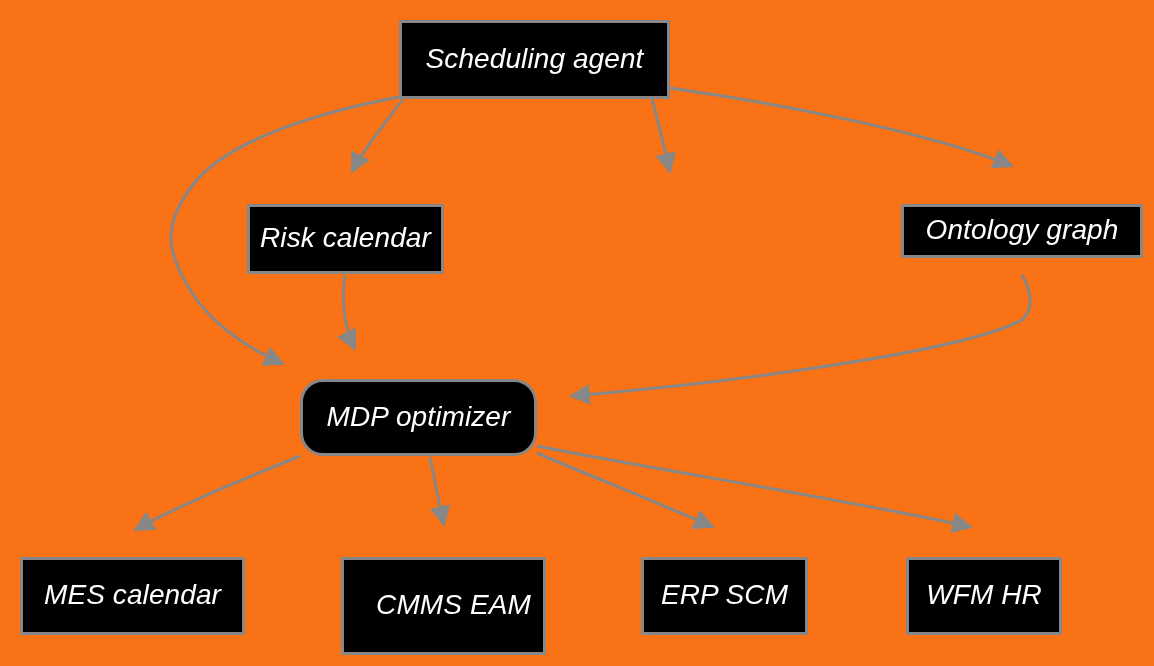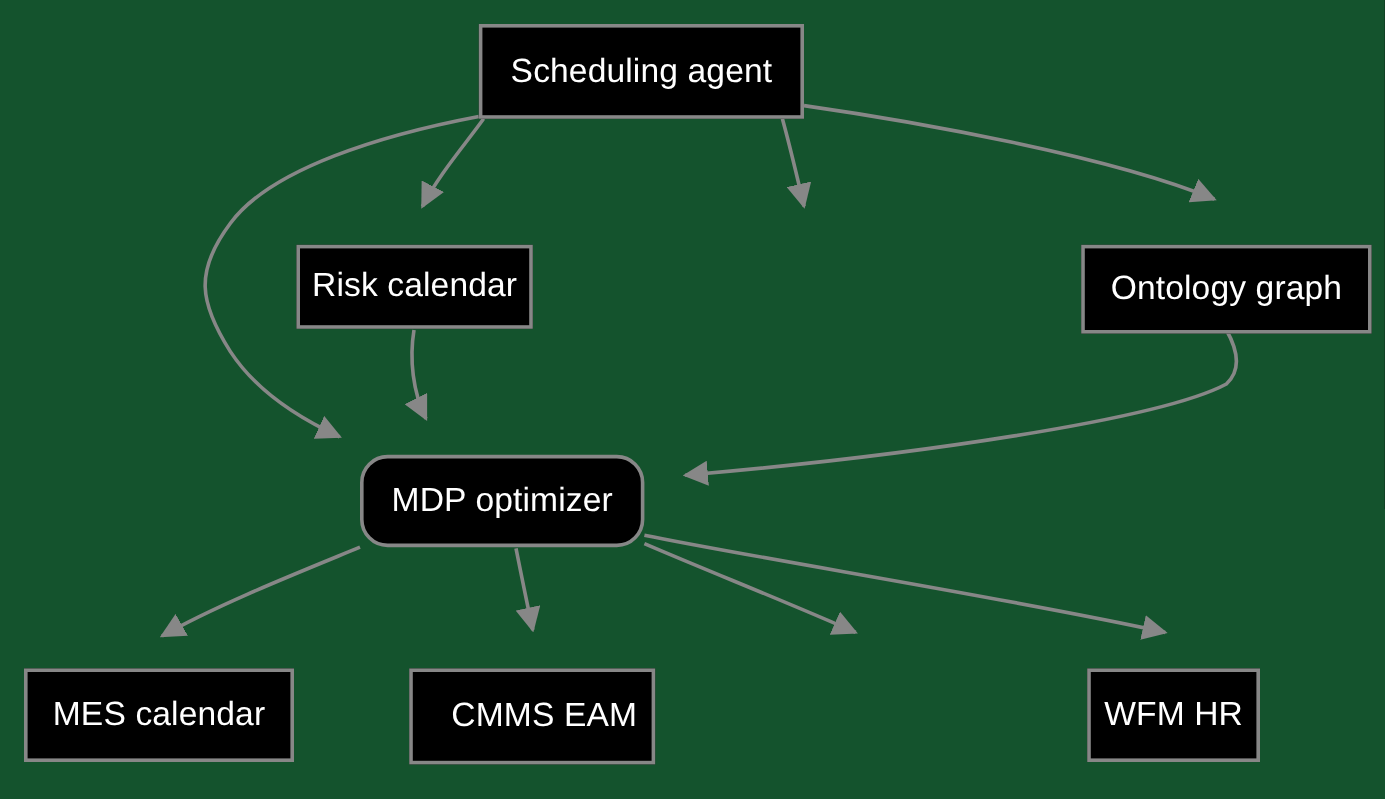--- a/index.html
+++ b/index.html
@@ -45,21 +45,21 @@
   }
   .node-label {
     display: block;
     position: relative;
     top: -1px;
   }
 </style>
 </head>
 <body>
 
-<div id="canvas" style="background: #14532d;">
+<div id="canvas" style="background: #f97316; font-style: italic;">
 
   <svg id="edges" viewBox="0 0 1154 666" xmlns="http://www.w3.org/2000/svg">
     <defs>
       <marker id="arrow" viewBox="0 0 10 10" refX="9" refY="5" markerWidth="7" markerHeight="7" orient="auto-start-reverse">
         <path d="M 0 0 L 10 5 L 0 10 z" fill="#878787"></path>
       </marker>
     </defs>
 
     <path d="M 403,99 C 388,120 366,145 352,172" fill="none" stroke="#878787" stroke-width="3" marker-end="url(#arrow)"></path>
 
@@ -81,29 +81,32 @@
 
     <path d="M 537,446 C 635,466 855,501 971,527" fill="none" stroke="#878787" stroke-width="3" marker-end="url(#arrow)"></path>
   </svg>
 
   <div class="node" style="left: 399px; top: 20px; width: 271px; height: 79px; border-color: rgb(135, 135, 135); background: rgb(0, 0, 0); color: rgb(255, 255, 255);">
     <span class="node-label">Scheduling agent</span>
   </div>
   <div class="node" style="left: 247px; top: 204px; width: 197px; height: 70px; border-color: rgb(135, 135, 135); background: rgb(0, 0, 0); color: rgb(255, 255, 255);">
     <span class="node-label">Risk calendar</span>
   </div>
-  <div class="node" style="left: 901px; top: 204px; width: 242px; height: 74px; border-color: rgb(135, 135, 135); background: rgb(0, 0, 0); color: rgb(255, 255, 255);">
+  <div class="node" style="left: 901px; top: 204px; width: 242px; height: 54px; border-color: rgb(135, 135, 135); background: rgb(0, 0, 0); color: rgb(255, 255, 255);">
     <span class="node-label">Ontology graph</span>
   </div>
   <div class="node" style="left: 300px; top: 379px; width: 237px; height: 77px; border-color: rgb(135, 135, 135); background: rgb(0, 0, 0); color: rgb(255, 255, 255); border-radius: 23px;">
     <span class="node-label">MDP optimizer</span>
   </div>
   <div class="node" style="left: 20px; top: 557px; width: 225px; height: 78px; border-color: rgb(135, 135, 135); background: rgb(0, 0, 0); color: rgb(255, 255, 255);">
     <span class="node-label">MES calendar</span>
   </div>
-  <div class="node" style="left: 341px; top: 557px; width: 205px; height: 80px; border-color: rgb(135, 135, 135); background: rgb(0, 0, 0); color: rgb(255, 255, 255); padding-left: 20px;">
+  <div class="node" style="left: 341px; top: 557px; width: 205px; height: 98px; border-color: rgb(135, 135, 135); background: rgb(0, 0, 0); color: rgb(255, 255, 255); padding-left: 20px;">
     <span class="node-label">CMMS EAM</span>
   </div>
-  <div class="node" style="left: 906px; top: 557px; width: 144px; height: 78px; border-color: rgb(135, 135, 135); background: rgb(0, 0, 0); color: rgb(255, 255, 255);">
+  <div class="node" style="left: 641px; top: 557px; width: 167px; height: 78px; border-color: rgb(135, 135, 135); background: rgb(0, 0, 0); color: rgb(255, 255, 255);">
+    <span class="node-label">ERP SCM</span>
+  </div>
+  <div class="node" style="left: 906px; top: 557px; width: 156px; height: 78px; border-color: rgb(135, 135, 135); background: rgb(0, 0, 0); color: rgb(255, 255, 255);">
     <span class="node-label">WFM HR</span>
   </div>
 
 </div>
 
 </body></html>

